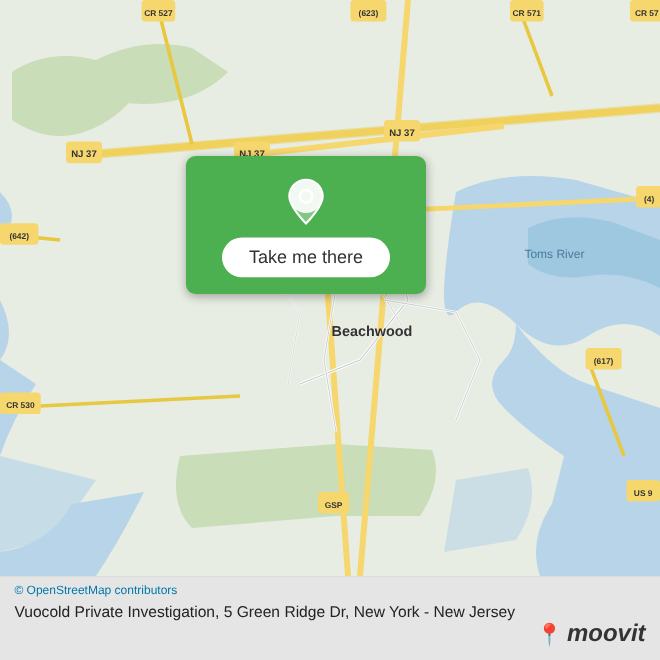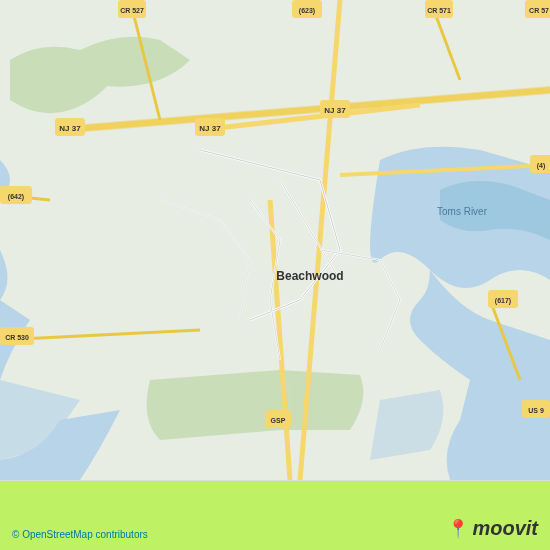--- a/index.html
+++ b/index.html
@@ -58,25 +58,25 @@
       font-size: 15px;
       font-weight: 500;
       cursor: pointer;
       white-space: nowrap;
     }
 
     
     #footer {
       width: 550px;
       height: 70px;
-      background: #bef264;
+      background: #e5e5e5;
       border-top: 1px solid #ddd;
       display: flex;
       flex-direction: column;
-      justify-content: flex-end;
+      justify-content: flex-start;
       padding: 6px 12px;
       position: relative;
     }
 
     .osm-credit {
       font-size: 10px;
       color: #666;
       margin-bottom: 4px;
     }
 
@@ -215,23 +215,33 @@
     <path d="M160,200 L220,220 L250,260 L240,320" stroke="#ccc" stroke-width="0.6" fill="none"></path>
 
     <path d="M320,250 L380,260 L400,300 L380,350" stroke="#fff" stroke-width="2" fill="none"></path>
     <path d="M320,250 L380,260 L400,300 L380,350" stroke="#ccc" stroke-width="0.8" fill="none"></path>
 
     <text x="310" y="280" text-anchor="middle" font-size="12" font-weight="bold" fill="#333">Beachwood</text>
 
     <text x="462" y="215" text-anchor="middle" font-size="10" fill="#4a7a9b">Toms River</text>
   </svg>
 
+  <div class="take-me-there-overlay">
+
+    <svg class="pin-icon" viewBox="0 0 40 46" xmlns="http://www.w3.org/2000/svg">
+      <circle cx="20" cy="18" r="16" fill="white" opacity="0.9"></circle>
+      <path d="M20,2 C11.2,2 4,9.2 4,18 C4,28 20,44 20,44 C20,44 36,28 36,18 C36,9.2 28.8,2 20,2Z" fill="rgba(255,255,255,0.3)" stroke="white" stroke-width="2"></path>
+      <circle cx="20" cy="18" r="6" fill="none" stroke="white" stroke-width="2.5"></circle>
+    </svg>
+    <button class="take-me-there-btn">Take me there</button>
+  </div>
 </div>
 
 <div id="footer">
   <div class="osm-credit">
     <span>© OpenStreetMap contributors</span>
   </div>
+  <div class="location-info">Vuocold Private Investigation, 5 Green Ridge Dr, New York - New Jersey</div>
   <div class="moovit-logo">
     <span class="moovit-pin">📍</span>
     <span class="moovit-text">moovit</span>
   </div>
 </div>
 
 </body></html>

